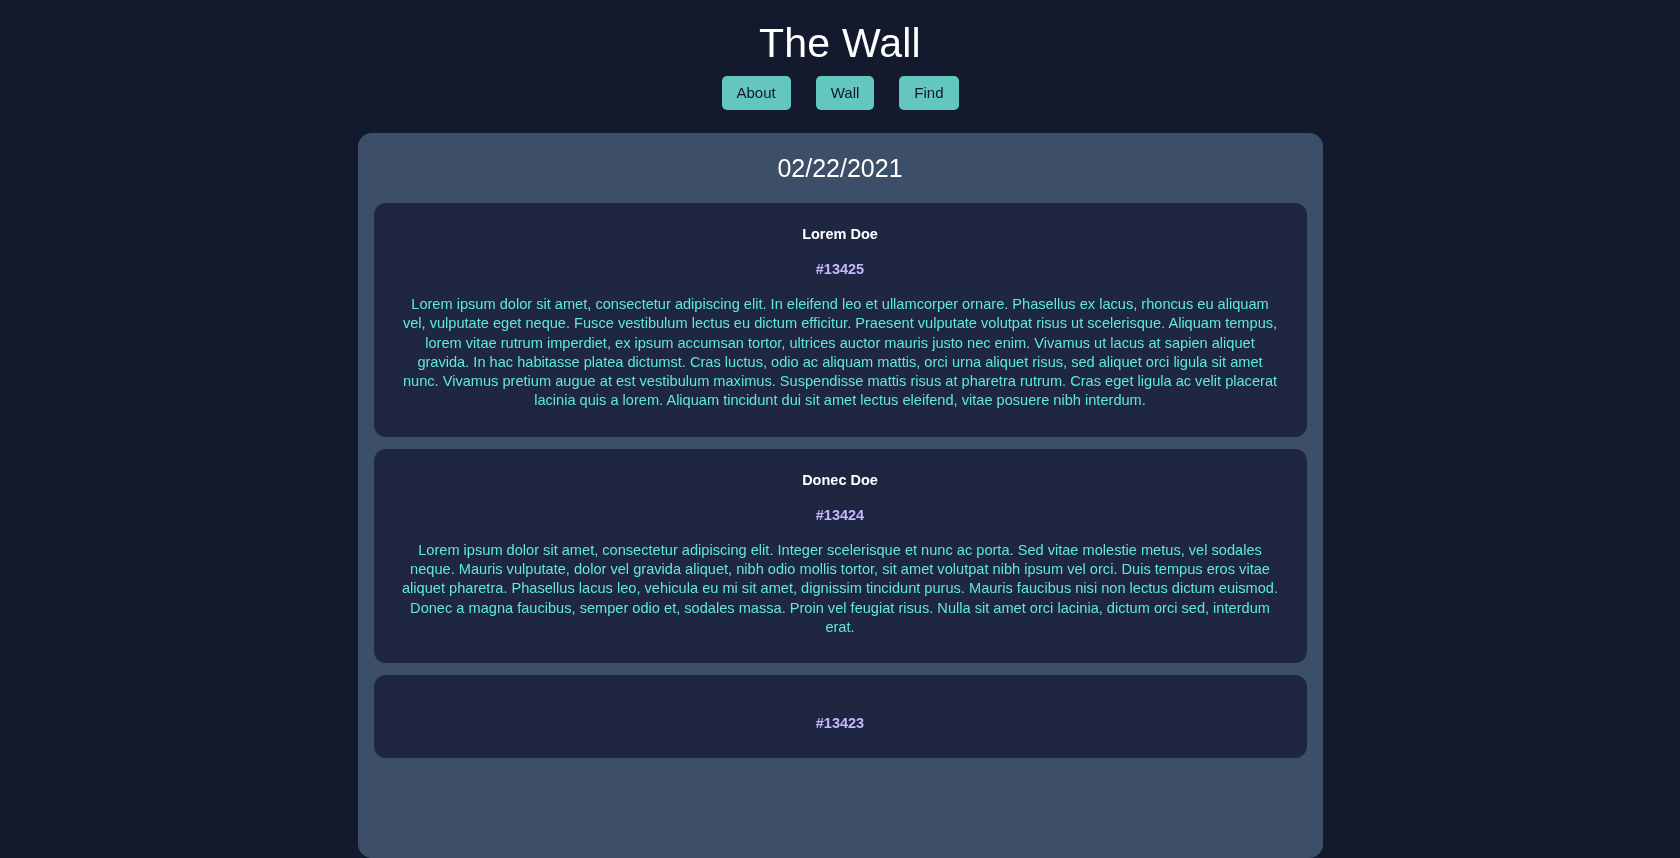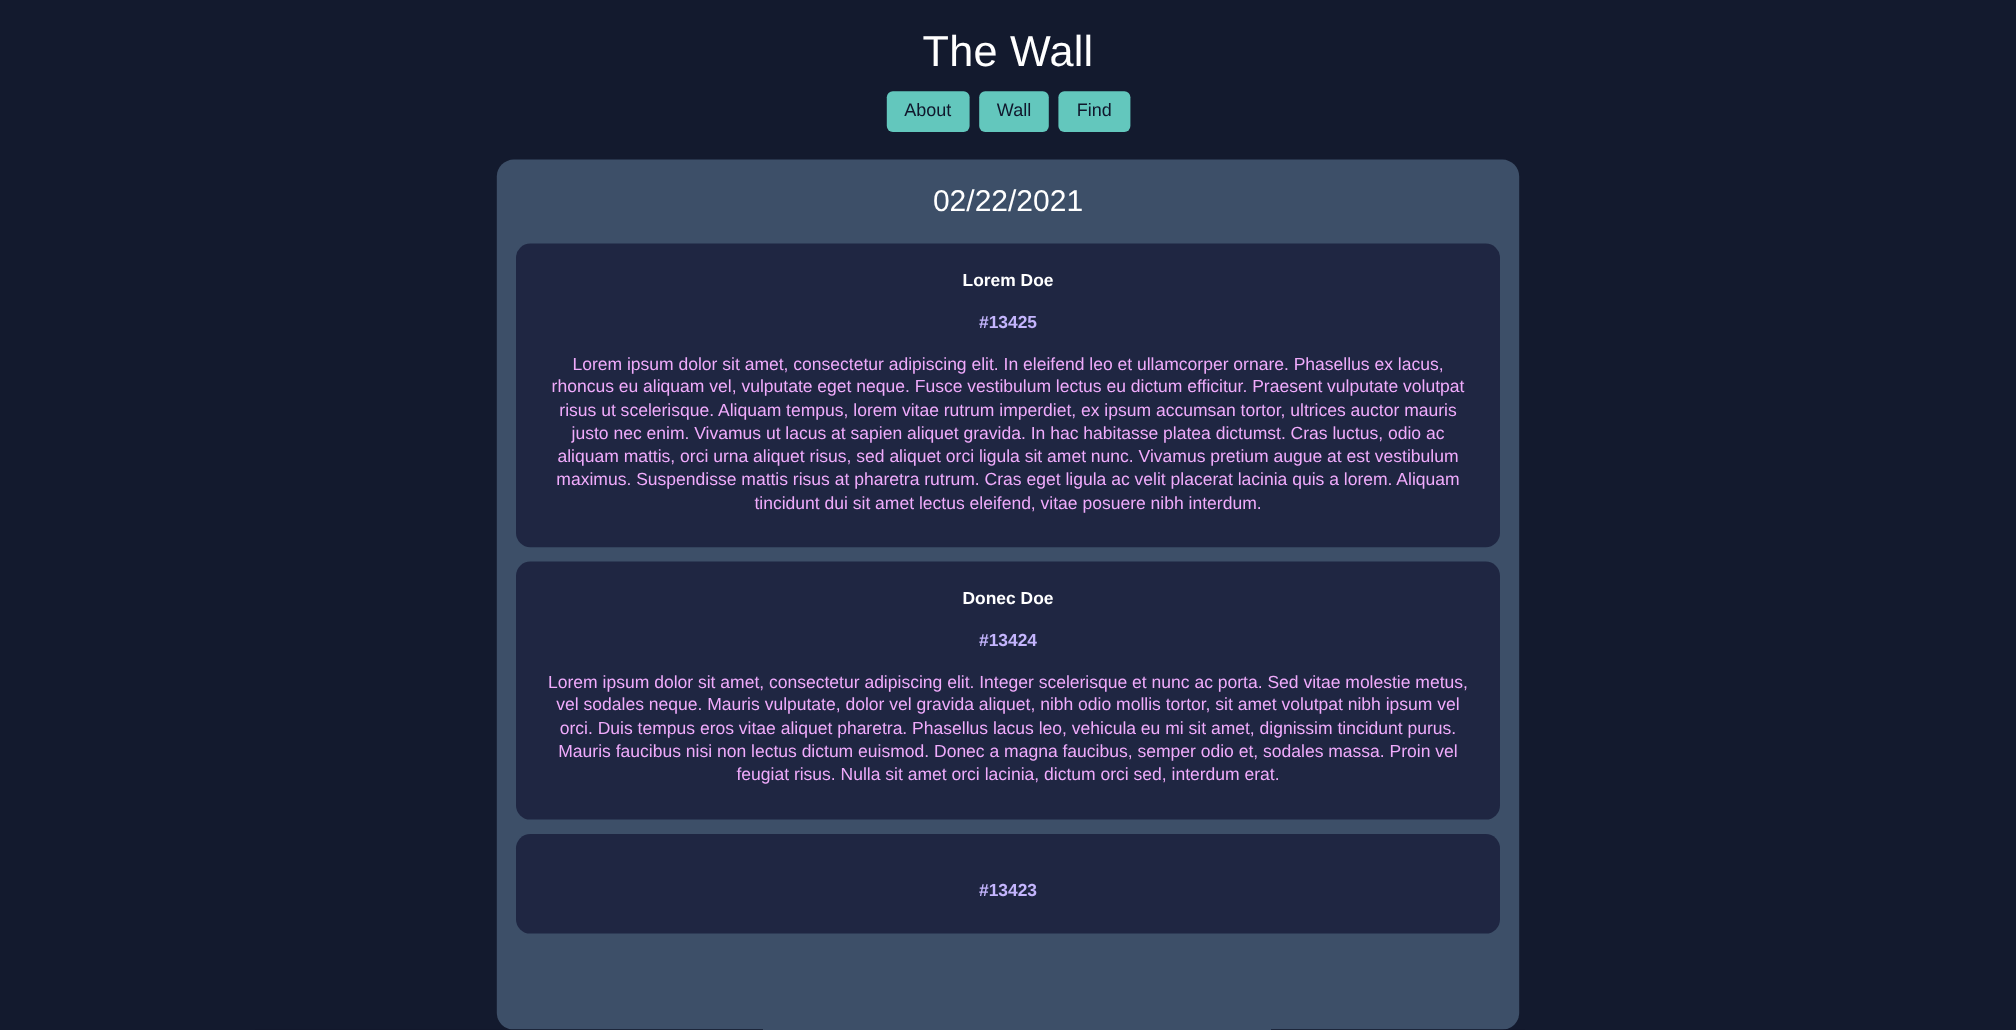--- a/index.html
+++ b/index.html
@@ -17,47 +17,47 @@
   }
 
   
   .site-header {
     width: 100%;
     text-align: center;
     padding-top: 22px;
   }
   .site-title {
     color: #ffffff;
-    font-size: 36px;
+    font-size: 41px;
     font-weight: 400;
     line-height: 42px;
     letter-spacing: 0.2px;
   }
   .nav-bar {
     margin-top: 12px;
     display: flex;
     justify-content: center;
-    gap: 8px;
+    gap: 25px;
   }
   .nav-btn {
     background: #63c7bd;
     color: #10172c;
     border: none;
     border-radius: 5px;
     font-family: "Liberation Sans", sans-serif;
     font-size: 15px;
     line-height: 1;
     padding: 9px 15px 10px 15px;
     cursor: pointer;
   }
 
   
   .wall-panel {
     margin-top: 23px;
-    width: 852px;
+    width: 965px;
     background: #3d4f68;
     border-radius: 14px;
     padding: 20px 16px 16px 16px;
     flex: 1 1 auto;
     overflow: hidden;
   }
   .wall-date {
     text-align: center;
     color: #ffffff;
     font-size: 25px;
@@ -83,21 +83,21 @@
   .post-id {
     text-align: center;
     color: #c4b5fd;
     font-size: 14.5px;
     font-weight: bold;
     line-height: 18px;
     margin-top: 17px;
   }
   .post-body {
     text-align: center;
-    color: #f0abfc;
+    color: #5eead4;
     font-size: 14.6px;
     line-height: 19.3px;
     margin-top: 17px;
   }
 </style>
 </head>
 <body>
 
 <div class="site-header">
   <h1 class="site-title">The Wall</h1>

